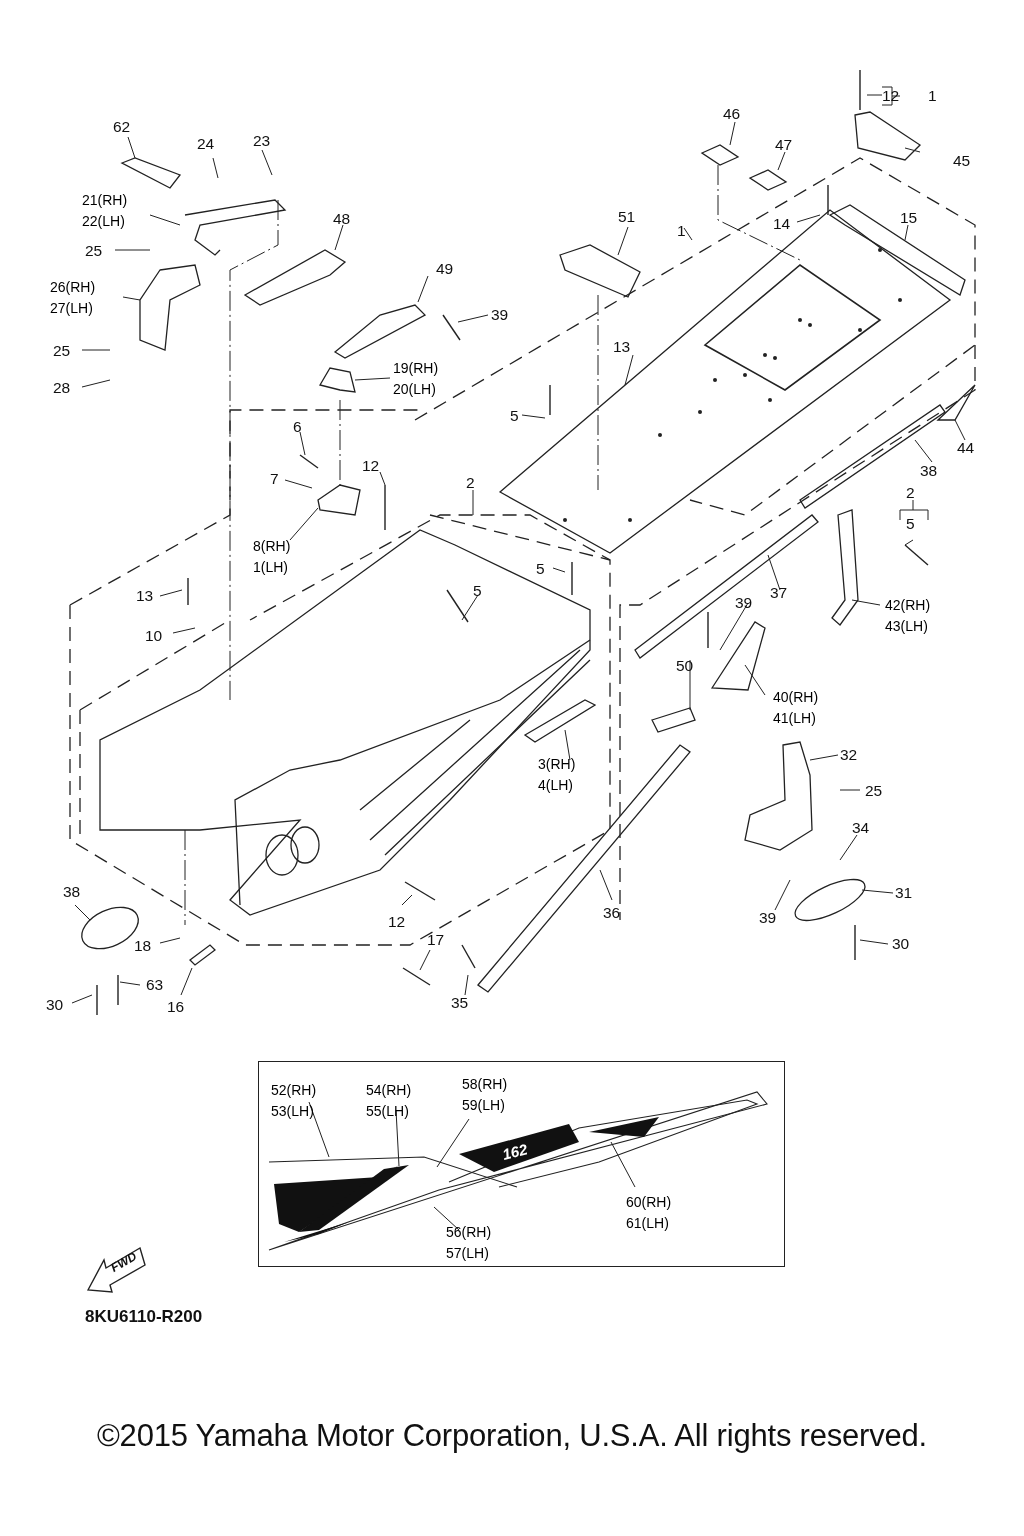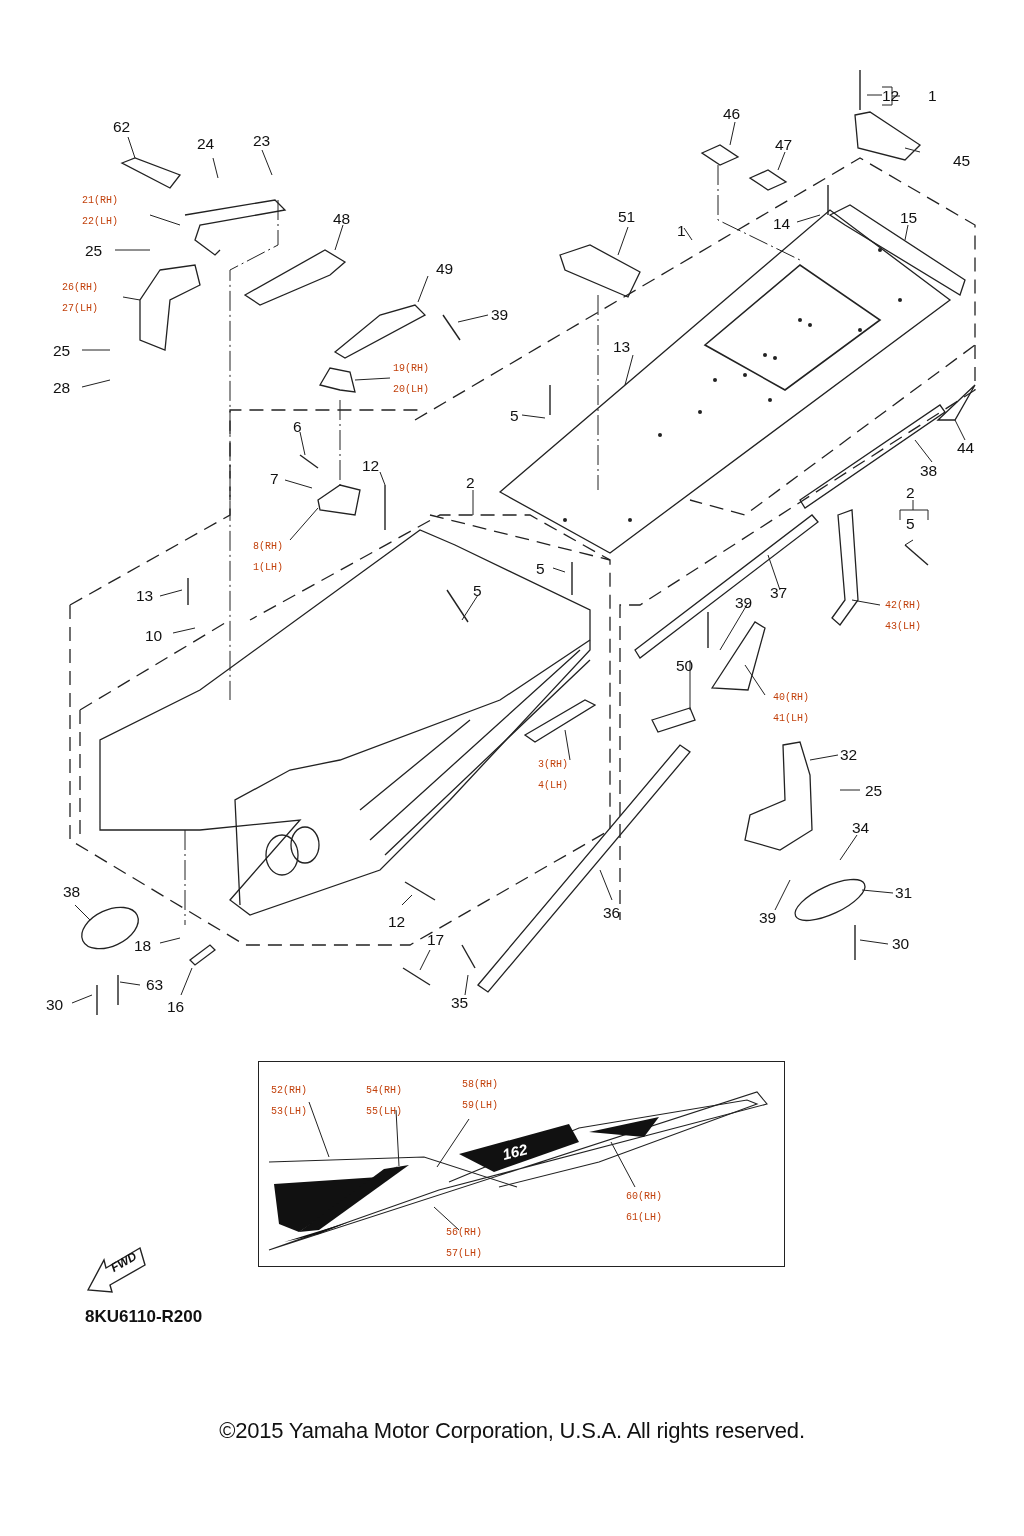--- a/index.html
+++ b/index.html
@@ -1,23 +1,23 @@
 <!DOCTYPE html>
 <html><head>
 <meta charset="utf-8">
 <style>
   html,body{margin:0;padding:0;background:#ffffff;}
   body{width:1024px;height:1536px;position:relative;overflow:hidden;font-family:"Liberation Sans",sans-serif;color:#111;}
   #diagram{position:absolute;left:0;top:0;width:1024px;height:1536px;}
   .lbl{position:absolute;font-size:15.5px;line-height:21px;white-space:pre;color:#111;font-family:"Liberation Sans",sans-serif;}
-  .lbl2{position:absolute;font-size:10px;line-height:21px;color:#c2410c;font-family:Liberation Mono, monospace;}
+  .lbl2{position:absolute;font-size:14px;line-height:21px;color:#000000;font-family:Liberation Sans, sans-serif;}
   .lbl2 span{display:block;}
   #inset-box{position:absolute;left:258px;top:1061px;width:527px;height:206px;border:1.5px solid #222;box-sizing:border-box;}
   #ref-code{position:absolute;left:85px;top:1307px;font-size:17px;font-weight:bold;}
-  #copyright{position:absolute;left:0;width:1024px;top:1418px;text-align:center;font-size:22px;letter-spacing:-0.2px;}
+  #copyright{position:absolute;left:0;width:1024px;top:1418px;text-align:center;font-size:31px;letter-spacing:-0.2px;}
 </style>
 </head>
 <body>
 
 <div id="diagram">
 
   <svg width="1024" height="1536" viewBox="0 0 1024 1536" style="position:absolute;left:0;top:0;">
     <g fill="none" stroke="#222" stroke-width="1.3">
 
       <path d="M415 420 L860 158 L975 225 L975 345 L745 515 L690 500" stroke-dasharray="14 8"></path>
@@ -193,21 +193,21 @@
   </svg>
 
   <div class="lbl" style="left:113px;top:116px">62</div>
   <div class="lbl" style="left:197px;top:133px">24</div>
   <div class="lbl" style="left:253px;top:130px">23</div>
   <div class="lbl2" style="left:82px;top:190px">
     <span>21(RH)</span>
     <span>22(LH)</span>
   </div>
   <div class="lbl" style="left:85px;top:240px">25</div>
-  <div class="lbl2" style="left:62px;top:277px">
+  <div class="lbl2" style="left:50px;top:277px">
     <span>26(RH)</span>
     <span>27(LH)</span>
   </div>
   <div class="lbl" style="left:53px;top:340px">25</div>
   <div class="lbl" style="left:53px;top:377px">28</div>
 
   <div class="lbl" style="left:333px;top:208px">48</div>
   <div class="lbl" style="left:436px;top:258px">49</div>
   <div class="lbl2" style="left:393px;top:358px">
     <span>19(RH)</span>
@@ -302,21 +302,21 @@
       <span>53(LH)</span>
     </div>
     <div class="lbl2" style="left:107px;top:18px">
       <span>54(RH)</span>
       <span>55(LH)</span>
     </div>
     <div class="lbl2" style="left:203px;top:12px">
       <span>58(RH)</span>
       <span>59(LH)</span>
     </div>
-    <div class="lbl2" style="left:367px;top:124px">
+    <div class="lbl2" style="left:367px;top:130px">
       <span>60(RH)</span>
       <span>61(LH)</span>
     </div>
     <div class="lbl2" style="left:187px;top:160px">
       <span>56(RH)</span>
       <span>57(LH)</span>
     </div>
   </div>
 
   <div style="position:absolute;left:110px;top:1255px;font-size:12px;font-weight:bold;font-style:italic;transform:rotate(-30deg);">FWD</div>

